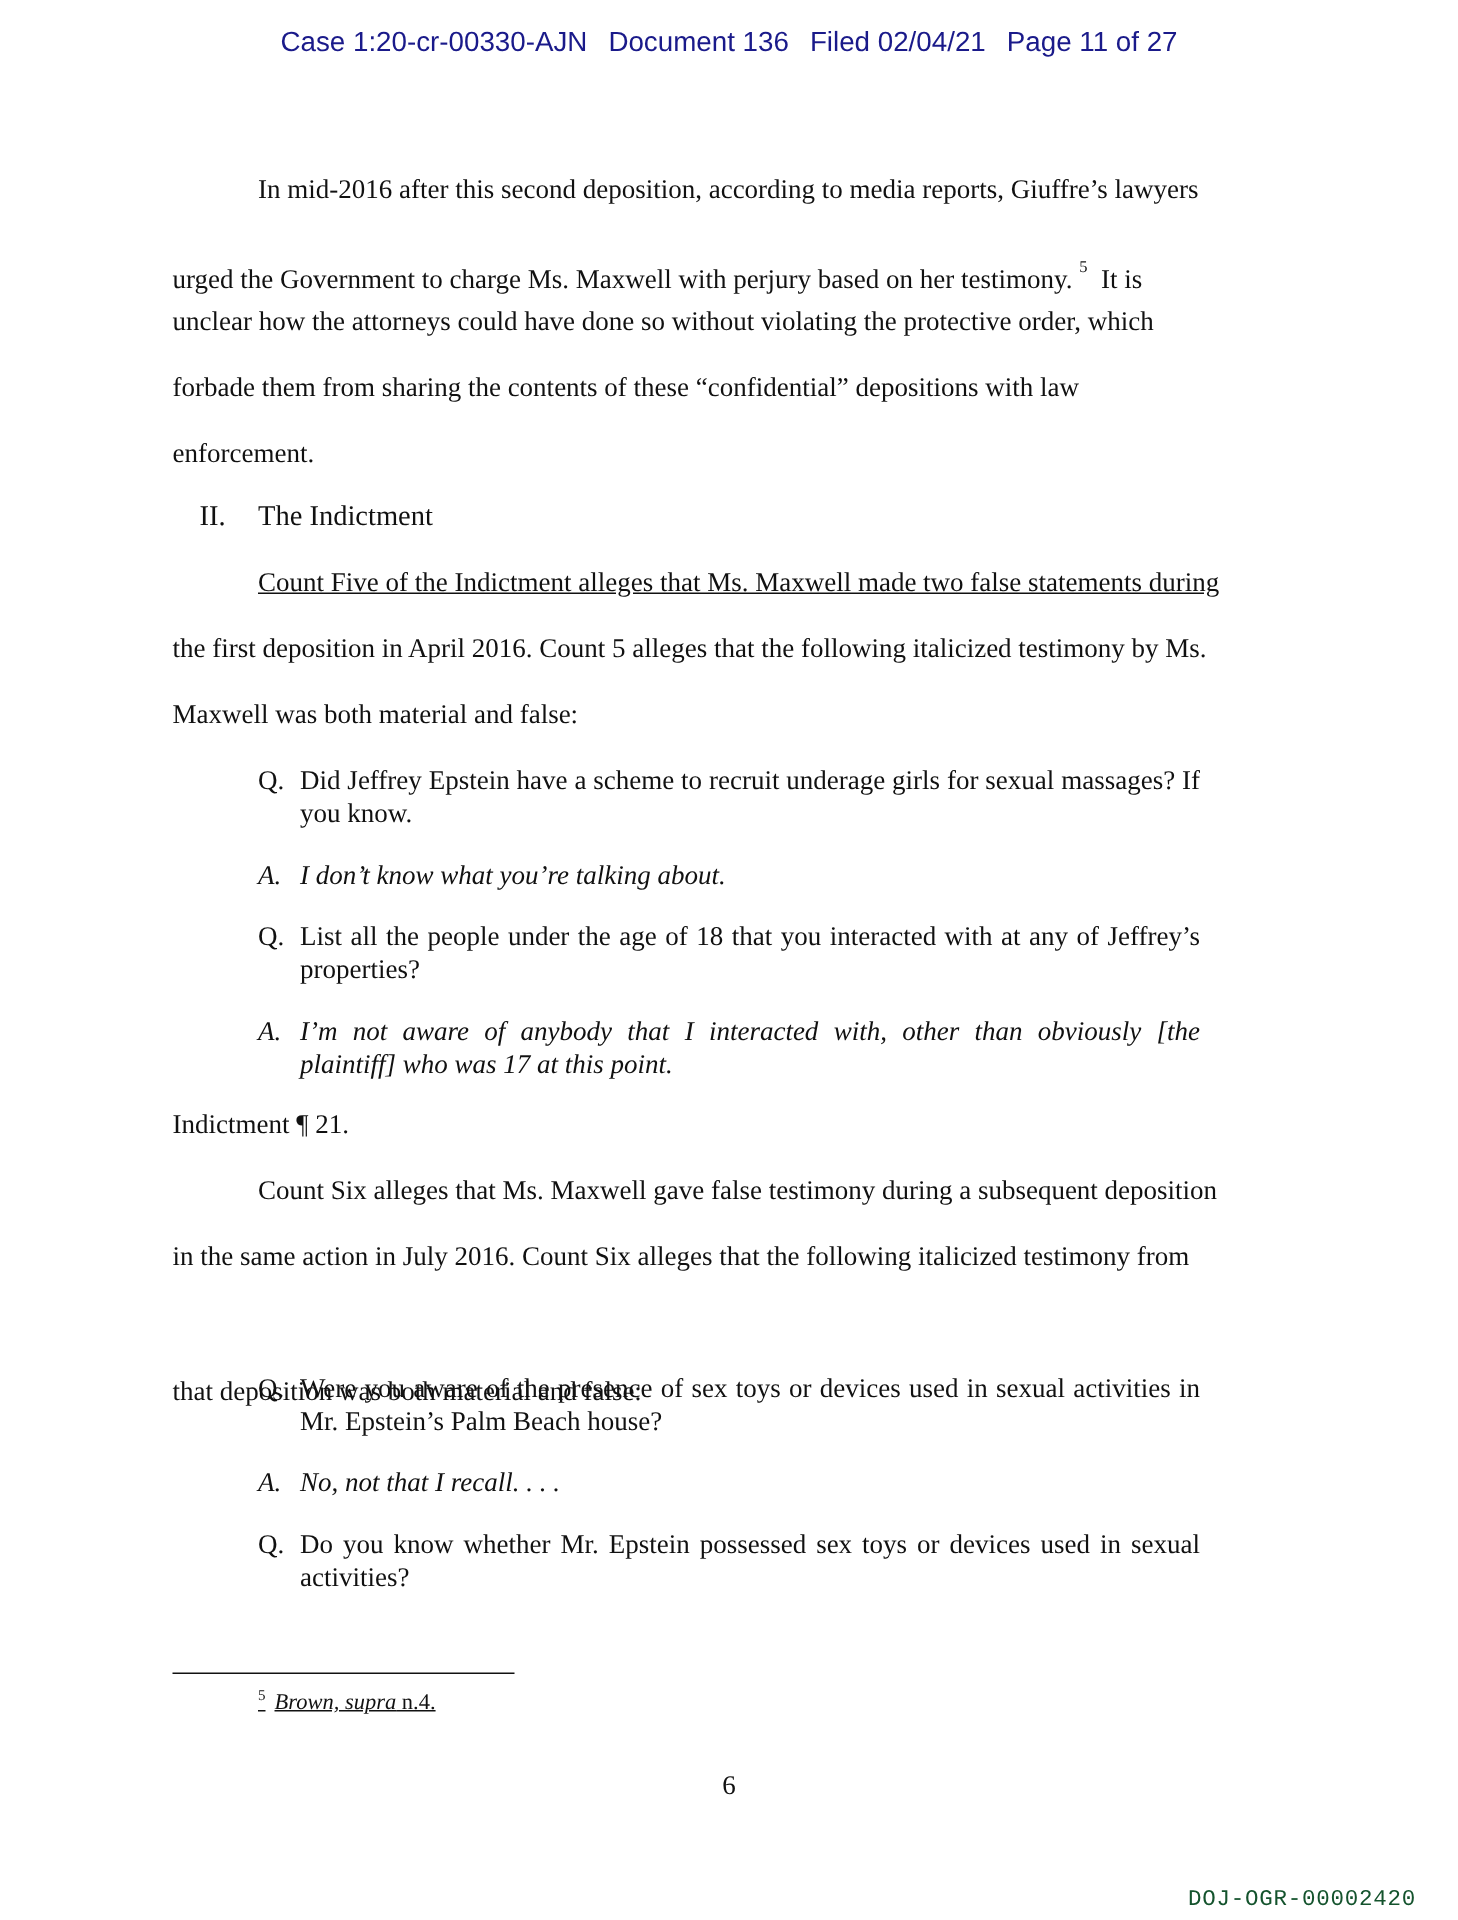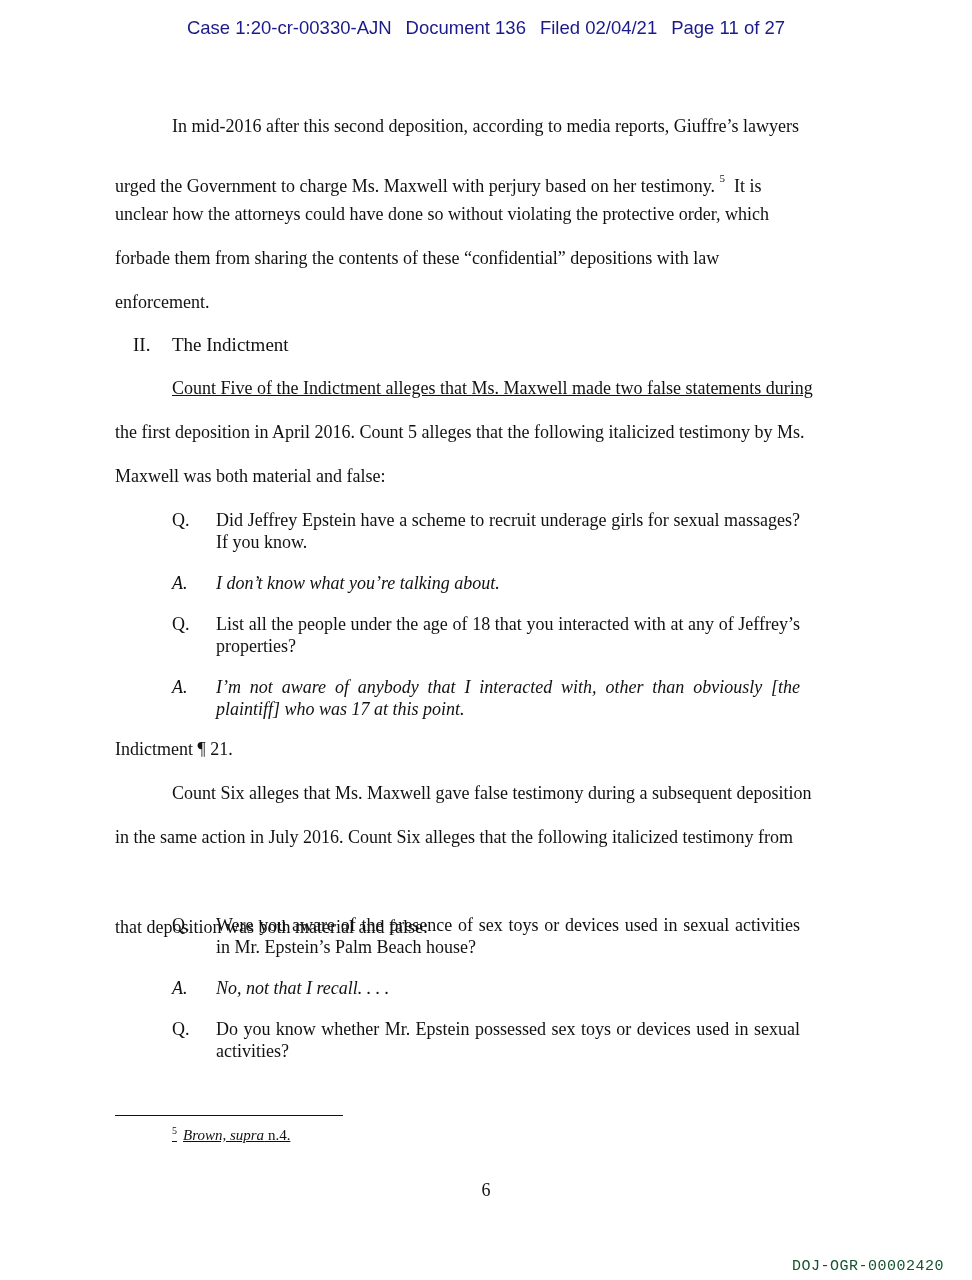--- a/index.html
+++ b/index.html
@@ -4,21 +4,21 @@
   <style>
     html, body { margin: 0; padding: 0; background: #ffffff; }
     body { width: 972px; height: 1280px; position: relative; overflow: hidden; font-family: "Liberation Serif", serif; color: #111; }
     .header { position: absolute; top: 17px; left: 0; width: 972px; text-align: center; font-family: "Liberation Sans", sans-serif; font-size: 18.5px; color: #1a1a8a; white-space: pre; }
     .header span { margin: 0 7px; text-align: center; }
     .line { position: absolute; font-size: 18px; white-space: nowrap; }
     .heading { position: absolute; left: 133px; top: 334px; font-size: 19px; font-weight: normal; }
     .heading .num { display: inline-block; width: 39px; }
     .qa { position: absolute; left: 172px; width: 628px; font-size: 18px; line-height: 22px; }
     .qa .lbl { position: absolute; left: 0; top: 0; }
-    .qa .txt { margin-left: 44px; display: block; text-align: justify; text-align-last: left; }
+    .qa .txt { margin-left: 28px; display: block; text-align: justify; text-align-last: left; }
     .qa.ans { font-style: italic; }
     .fnrule { position: absolute; left: 115px; top: 1115px; width: 228px; height: 0; border-top: 1.4px solid #111; }
     .fn { position: absolute; left: 172px; top: 1125px; font-size: 15px; text-decoration: underline; }
     .fn sup { font-size: 10px; margin-right: 6px; }
     .pagenum { position: absolute; top: 1180px; left: 0; width: 972px; text-align: center; font-size: 18px; }
     .bates { position: absolute; right: 28px; top: 1258px; font-family: "Liberation Mono", monospace; font-size: 15px; color: #14532d; letter-spacing: 0.5px; }
     sup.ref { font-size: 11px; vertical-align: top; position: relative; top: -4px; }
   </style>
 </head>
 <body>

